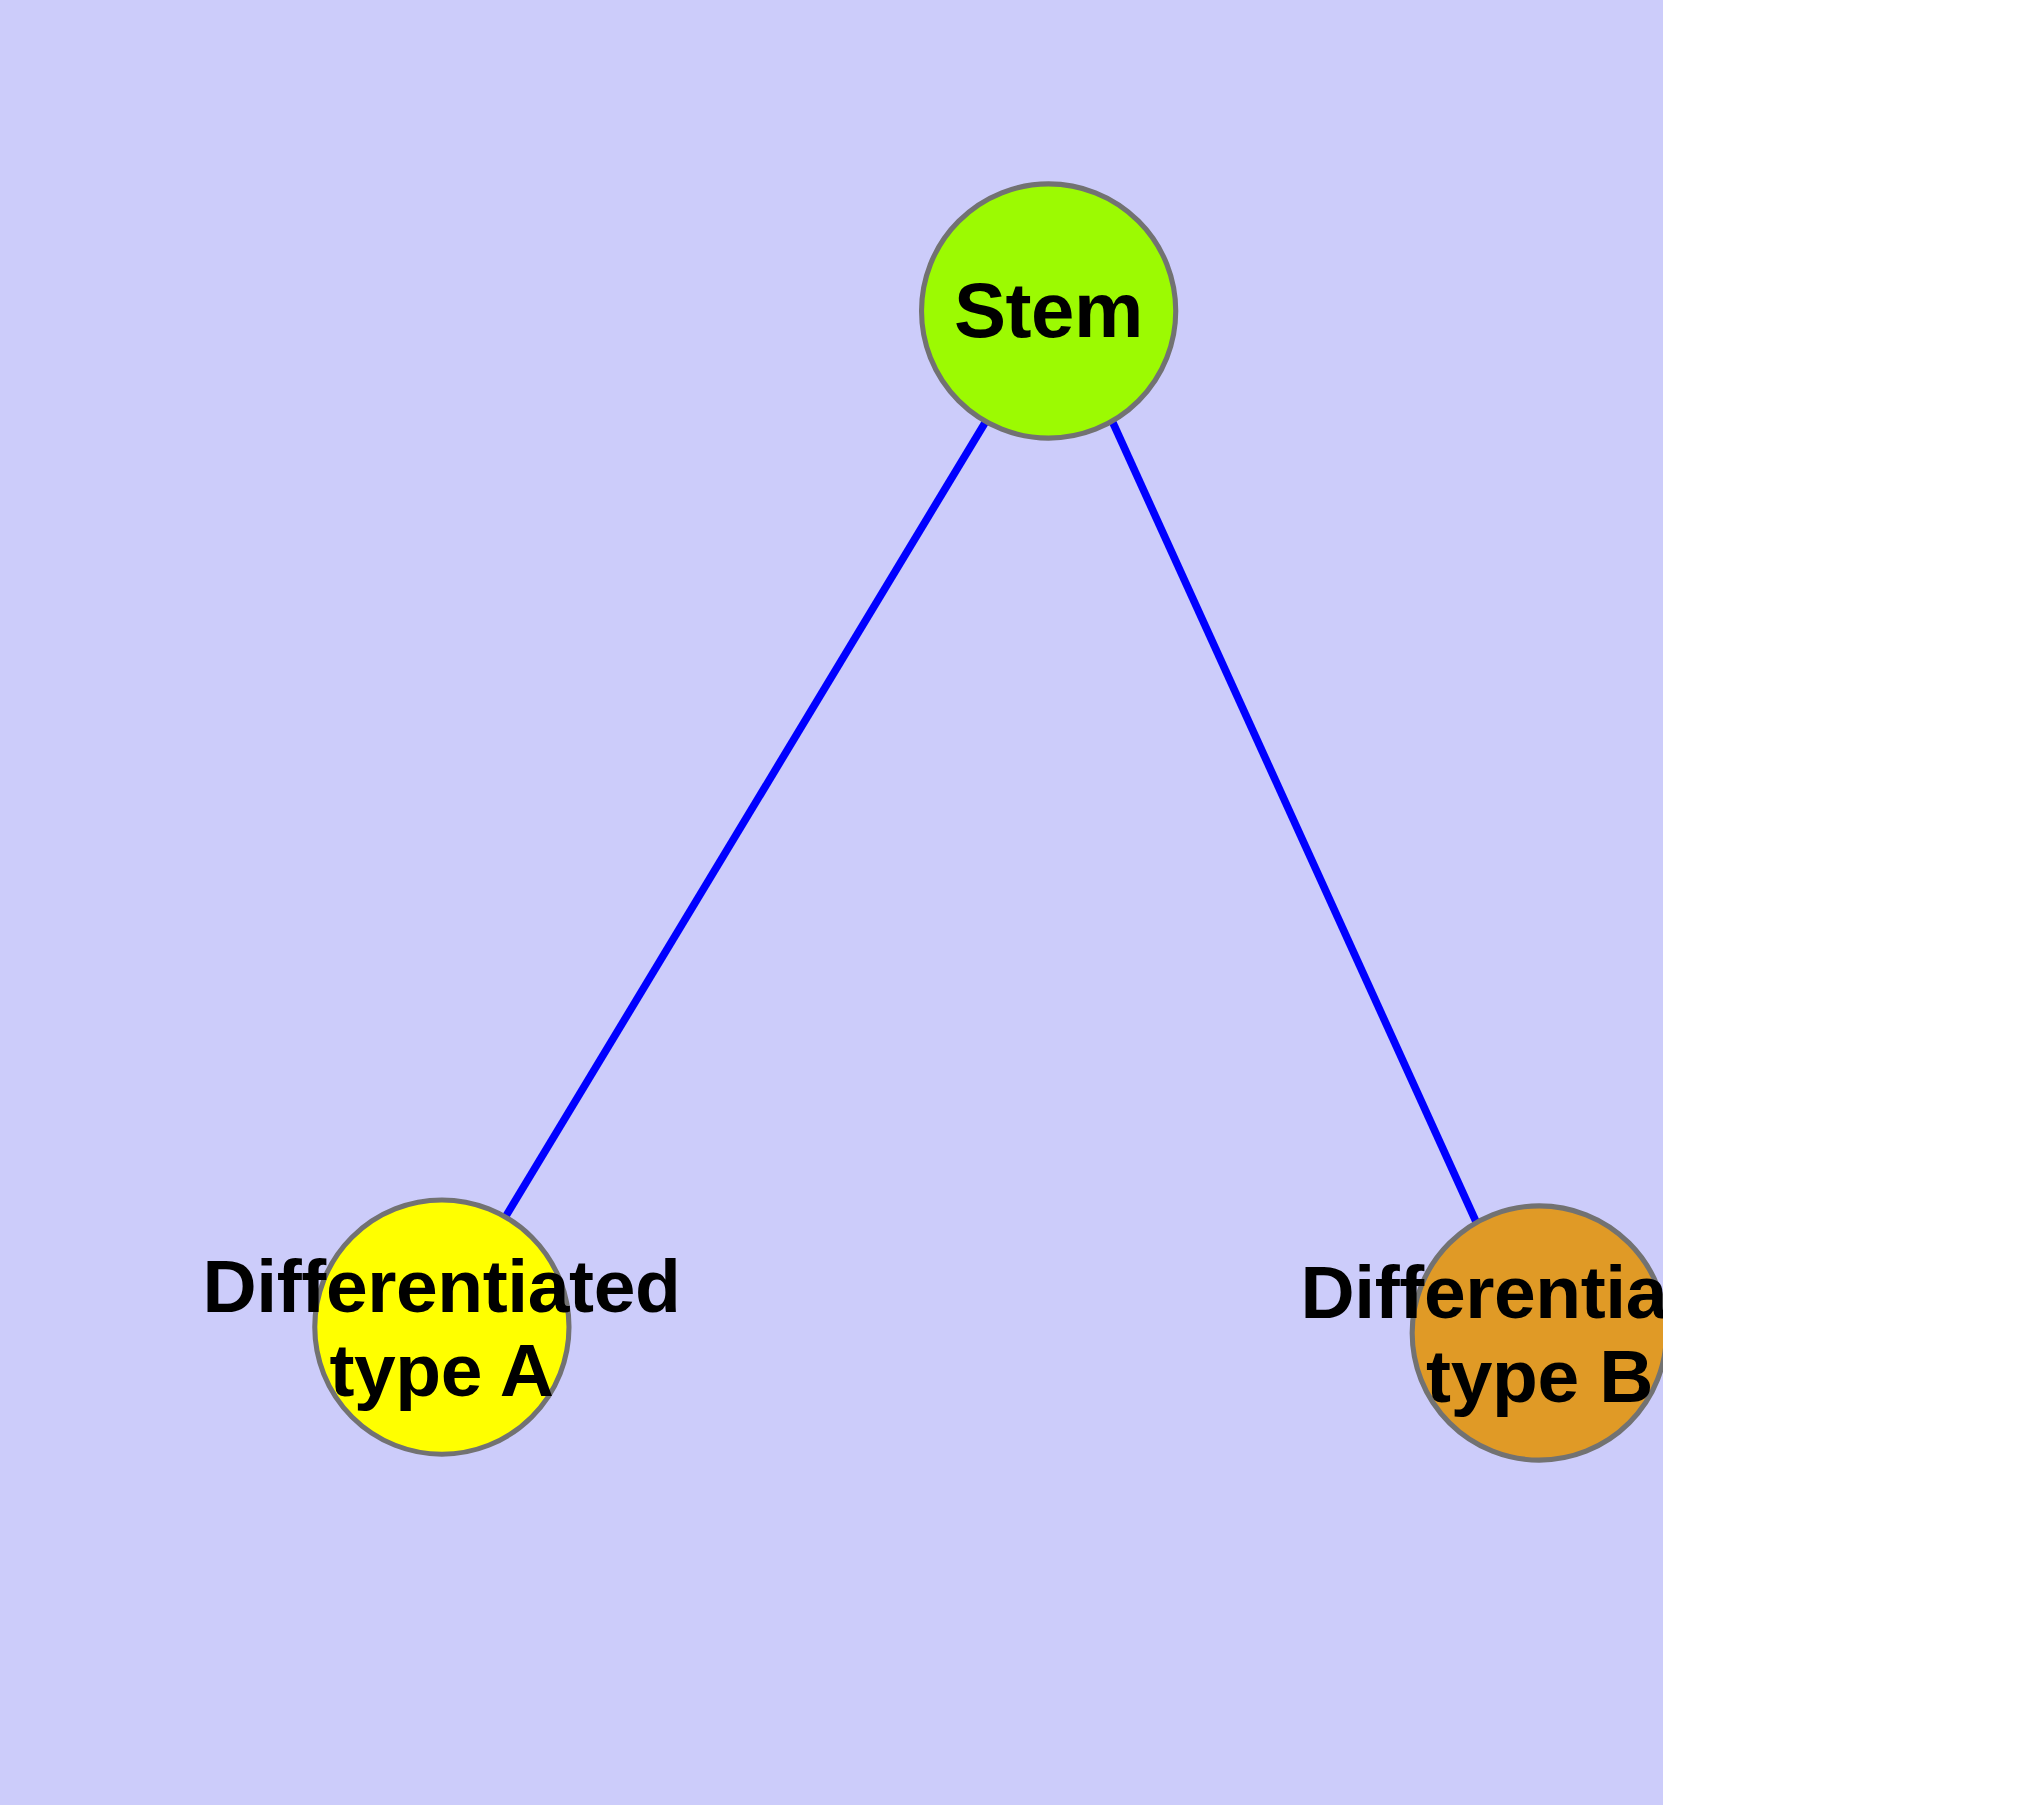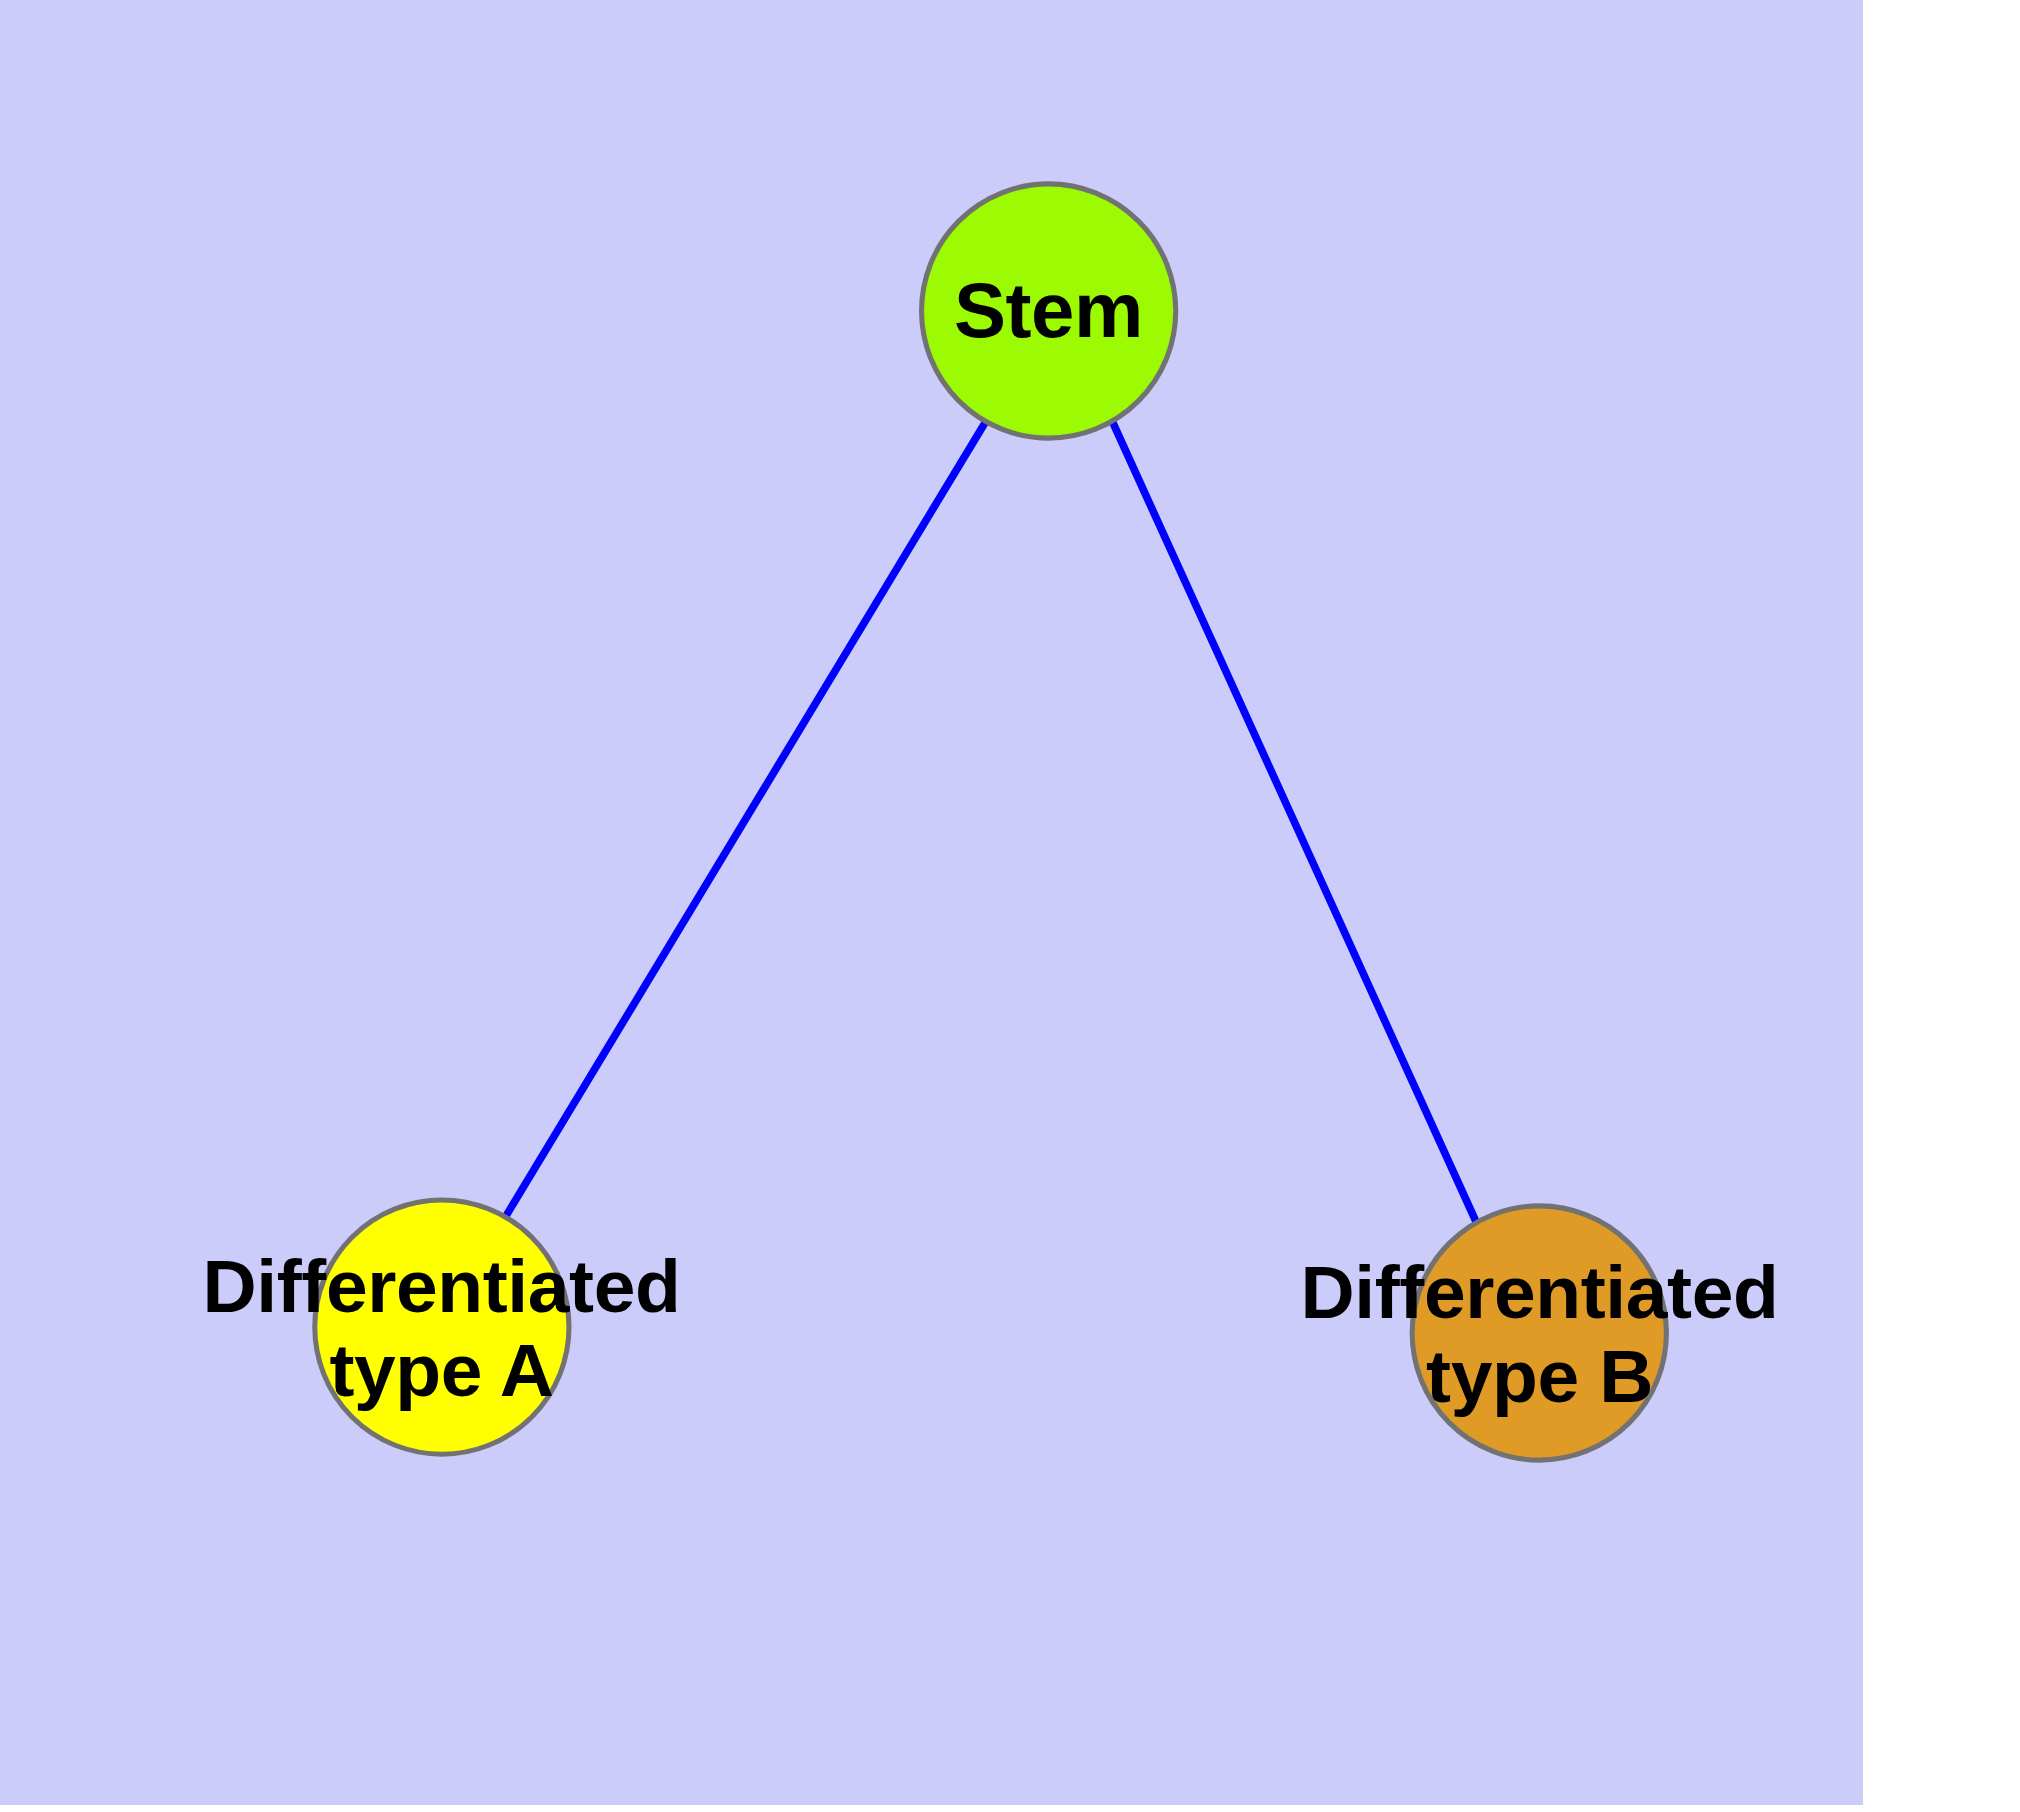--- a/index.html
+++ b/index.html
@@ -2,21 +2,21 @@
 <html style="font-size:13.6px"><head>
 <meta charset="utf-8">
 <style>
   html, body {
     margin: 0;
     padding: 0;
     background: #ffffff;
   }
   #canvas {
     position: relative;
-    width: 1863px;
+    width: 1663px;
     height: 1812px;
     background: #ffffff;
     overflow: hidden;
     font-family: "Liberation Sans", sans-serif;
   }
   #graph-surface {
     position: absolute;
     left: 0;
     top: 0;
     width: 2021px;

